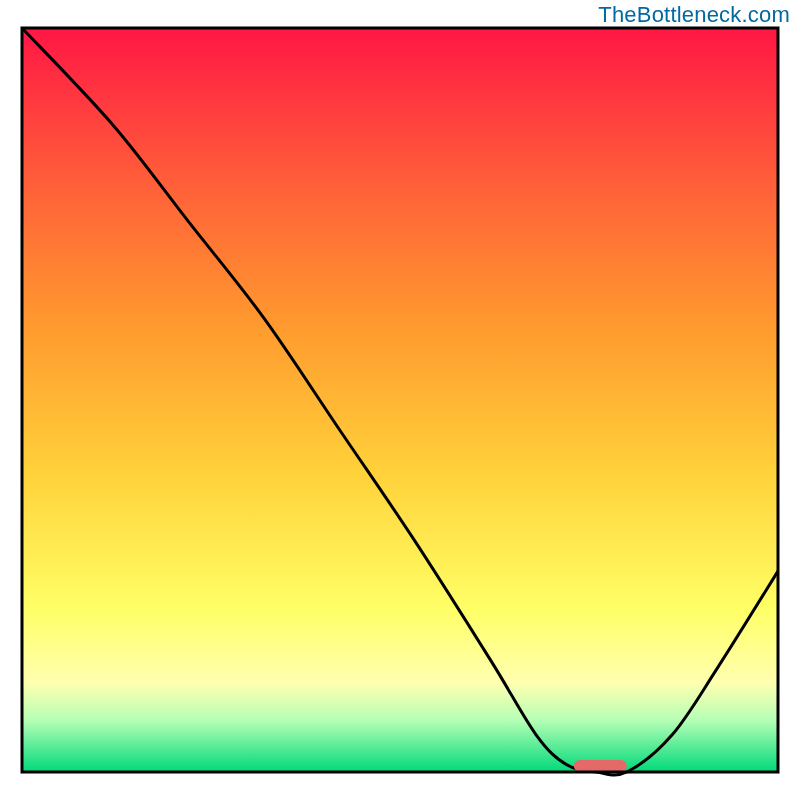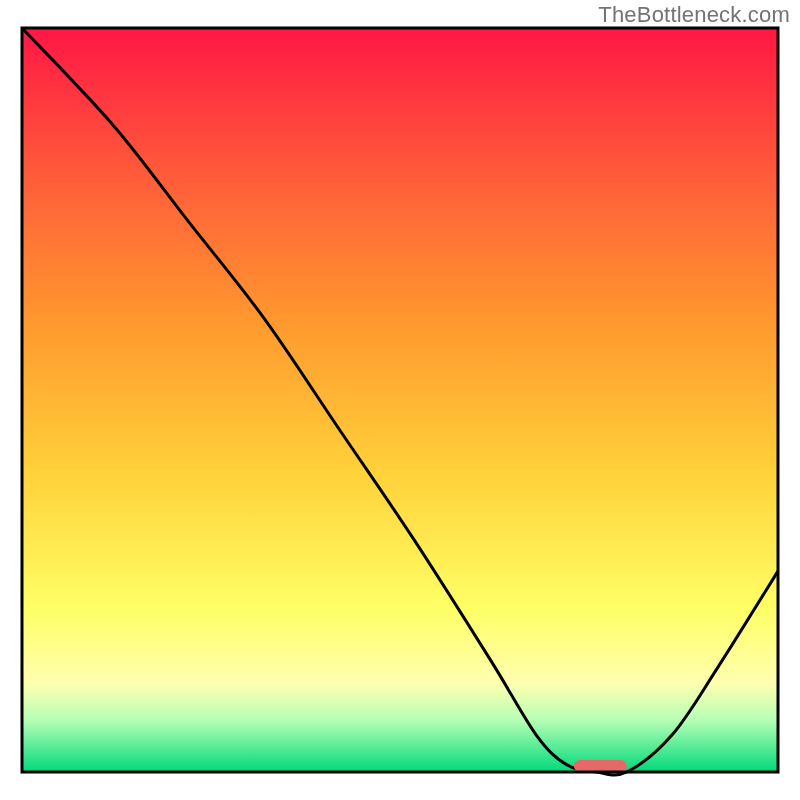--- a/index.html
+++ b/index.html
@@ -18,21 +18,21 @@
   }
   svg {
     display: block;
   }
   .watermark {
     position: absolute;
     top: 2px;
     right: 10px;
     font-size: 22px;
     font-weight: 500;
-    color: #737373;
+    color: #0369a1;
     letter-spacing: 0.2px;
     user-select: none;
   }
 </style>
 </head>
 <body>
 
 <div class="canvas-wrap">
 
   <svg width="800" height="800" viewBox="0 0 800 800">

